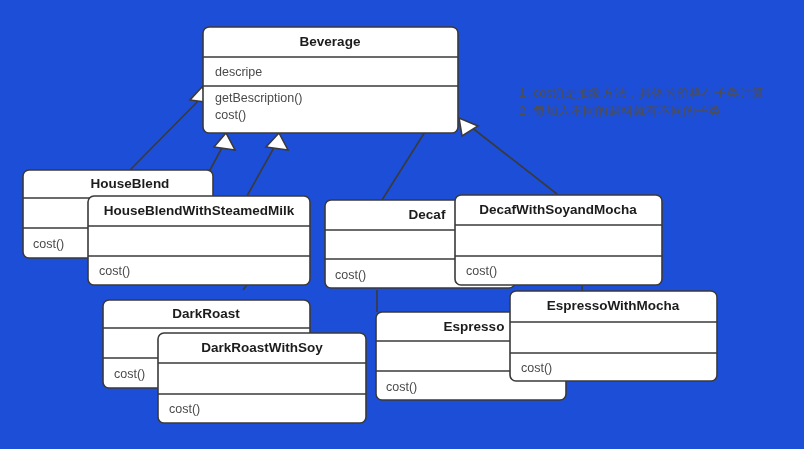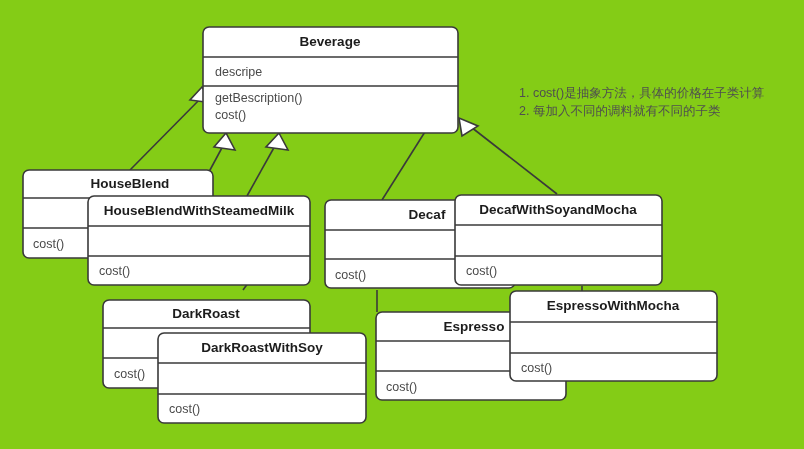--- a/index.html
+++ b/index.html
@@ -8,21 +8,21 @@
     padding: 0;
     background: #ffffff;
   }
   body {
     font-family: "Liberation Sans", sans-serif;
   }
   #diagram-root {
     position: relative;
     width: 804px;
     height: 449px;
-    background: #84cc16;
+    background: #1d4ed8;
     overflow: hidden;
   }
   #diagram-svg {
     position: absolute;
     left: 0;
     top: 0;
     width: 804px;
     height: 449px;
   }
   .uml-class-box {

